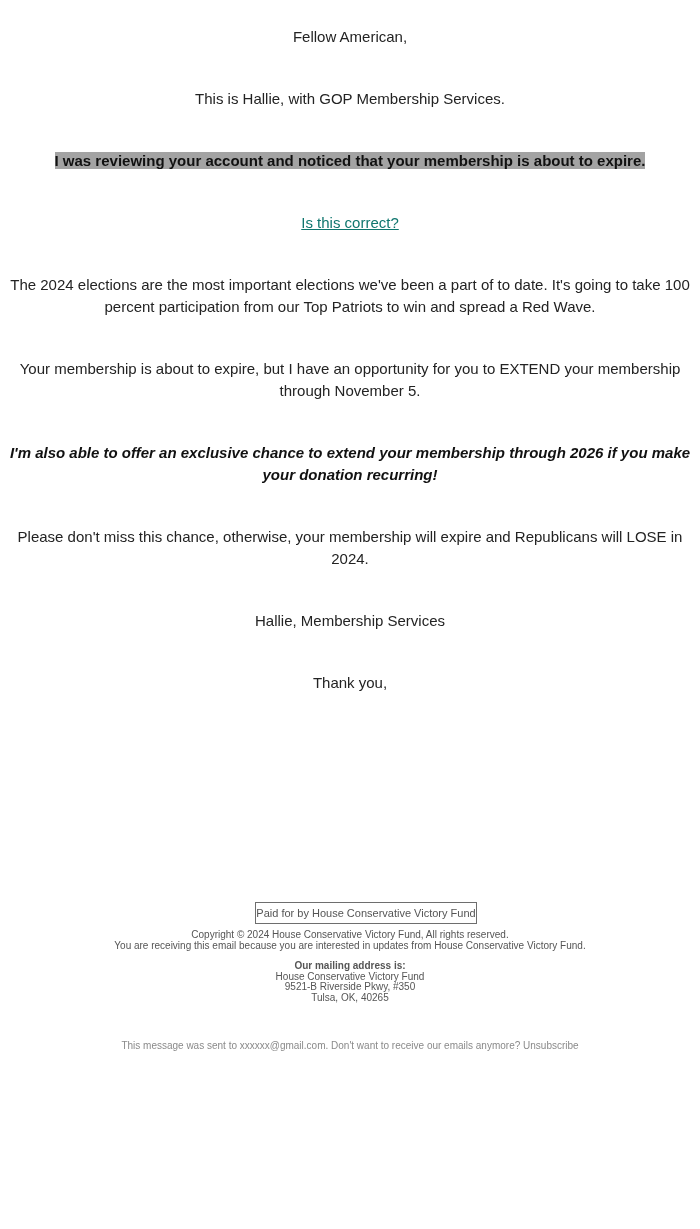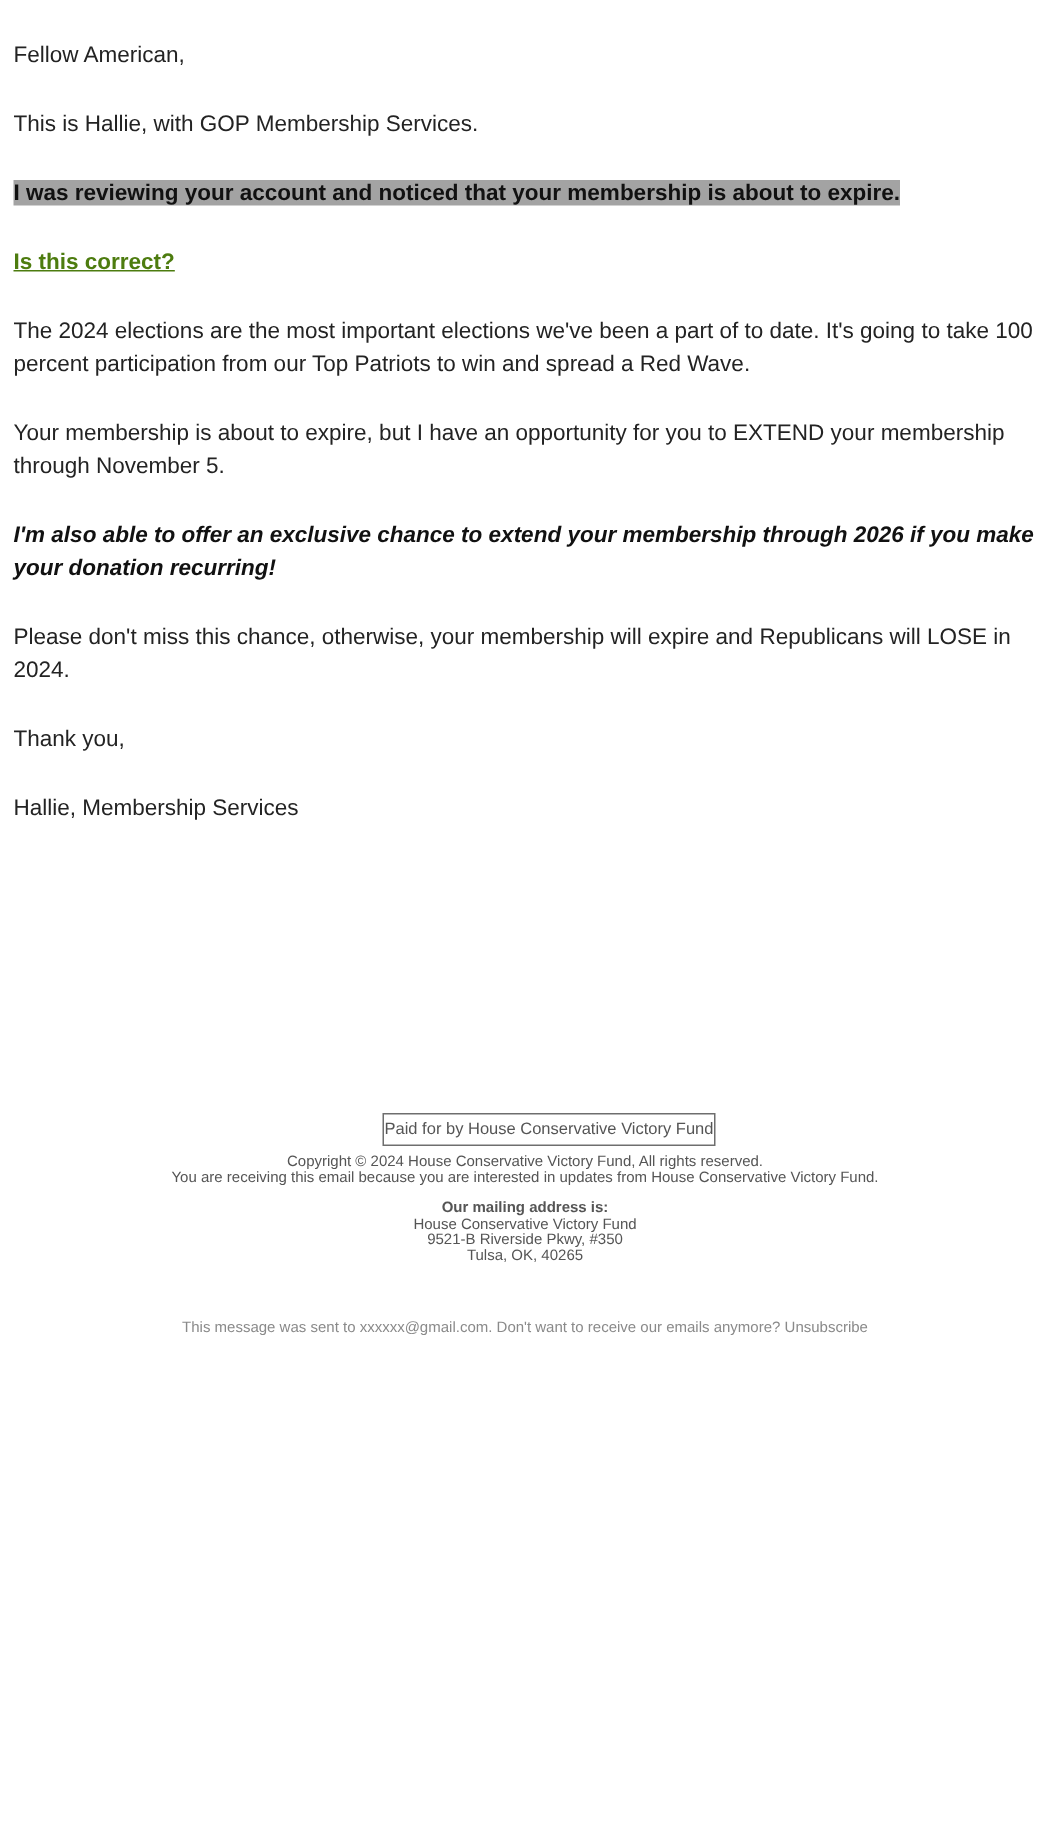--- a/index.html
+++ b/index.html
@@ -14,33 +14,34 @@
     color: #232323;
   }
   .email-body {
     padding: 26px 0 0 9px;
     width: 691px;
     font-size: 15px;
     line-height: 22px;
     box-sizing: border-box;
   }
   .email-body p {
-    margin: 24px 0;
+    margin: 40px 0;
+    text-align: center;
   }
   .email-body p:first-child {
     margin-top: 0;
   }
   .hl {
     background: #a3a3a3;
     font-weight: bold;
     color: #111111;
   }
   a.lnk {
-    color: #4d7c0f;
-    font-weight: bold;
+    color: #0f766e;
+    font-weight: normal;
     text-decoration: underline;
     cursor: pointer;
   }
   .bi {
     font-weight: bold;
     font-style: italic;
     color: #111111;
   }
   .footer-spacer {
     height: 168px;
@@ -84,22 +85,22 @@
 
 <div class="email-body">
   <p>Fellow American,</p>
   <p>This is Hallie, with GOP Membership Services.</p>
   <p><span class="hl">I was reviewing your account and noticed that your membership is about to expire.</span></p>
   <p><a class="lnk">Is this correct?</a></p>
   <p>The 2024 elections are the most important elections we've been a part of to date. It's going to take 100 percent participation from our Top Patriots to win and spread a Red Wave.</p>
   <p>Your membership is about to expire, but I have an opportunity for you to EXTEND your membership through November 5.</p>
   <p class="bi">I'm also able to offer an exclusive chance to extend your membership through 2026 if you make your donation recurring!</p>
   <p>Please don't miss this chance, otherwise, your membership will expire and Republicans will LOSE in 2024.</p>
+  <p>Hallie, Membership Services</p>
   <p>Thank you,</p>
-  <p>Hallie, Membership Services</p>
 </div>
 
 <div class="footer-spacer"></div>
 
 <div class="footer">
   <div class="paidbox-wrap">
     <span class="paidbox">Paid for by House Conservative Victory Fund</span>
   </div>
   <div>Copyright © 2024 House Conservative Victory Fund, All rights reserved.</div>
   <div>You are receiving this email because you are interested in updates from House Conservative Victory Fund.</div>

